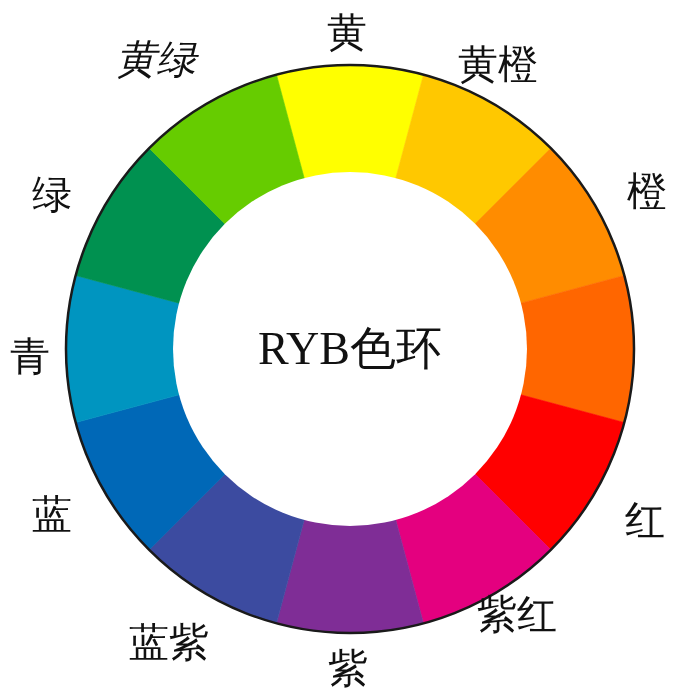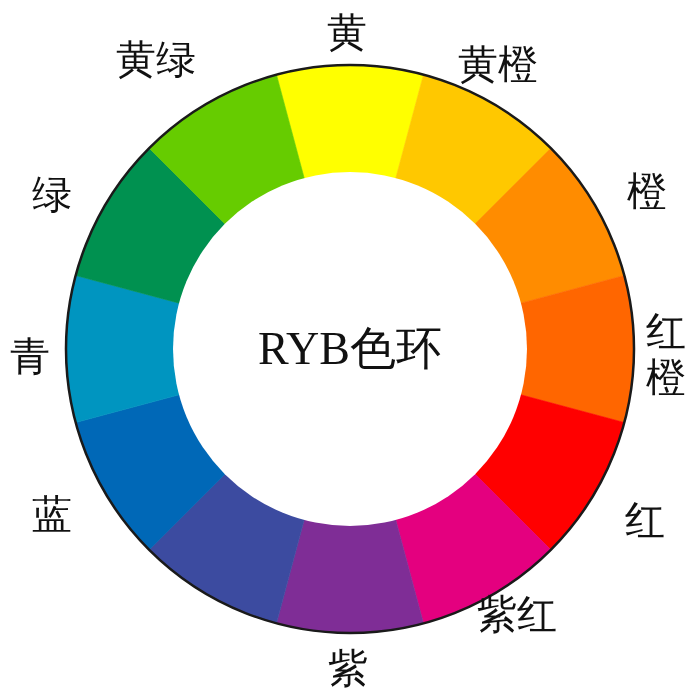--- a/index.html
+++ b/index.html
@@ -69,21 +69,21 @@
       </g>
     <circle id="outline" fill="none" stroke-width="2.5" cx="350" cy="349" r="284" stroke="#1a1a1a"></circle>
     <circle id="hole" fill="#ffffff" cx="350" cy="349" r="177"></circle>
   </svg>
 
   <div id="center-title">RYB色环</div>
 
   <div class="label" style="left: 327px; top: 10px;">黄</div>
   <div class="label" style="left: 458px; top: 42px;">黄橙</div>
   <div class="label" style="left: 627px; top: 169px;">橙</div>
-  <div class="label vertical" style="left: 644px; top: 308px;">红橙</div>
   <div class="label" style="left: 625px; top: 498px;">红</div>
   <div class="label" style="left: 477px; top: 592px;">紫红</div>
   <div class="label" style="left: 328px; top: 646px;">紫</div>
+  <div class="label" style="left: 129px; top: 620px;">蓝紫</div>
   <div class="label" style="left: 32px; top: 492px;">蓝</div>
   <div class="label" style="left: 10px; top: 334px;">青</div>
   <div class="label" style="left: 32px; top: 172px;">绿</div>
-  <div class="label" style="left: 116px; top: 37px;">黄绿</div>
+  <div class="label" style="left: 116px; top: 37px; font-style: italic;">黄绿</div>
 </div>
 
 </body></html>

